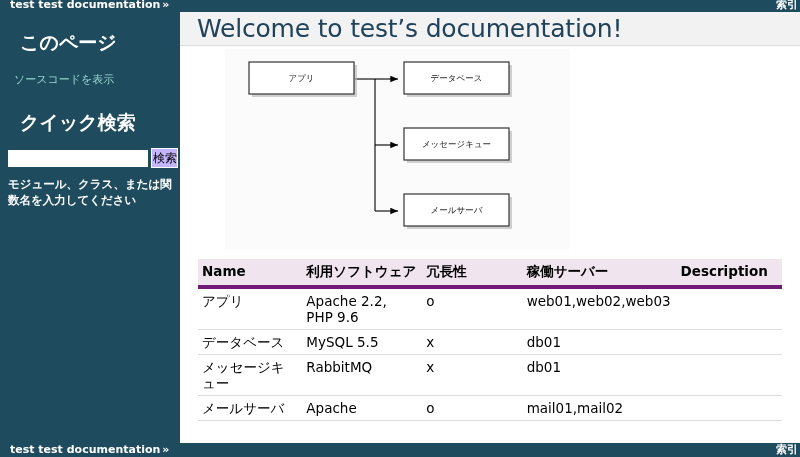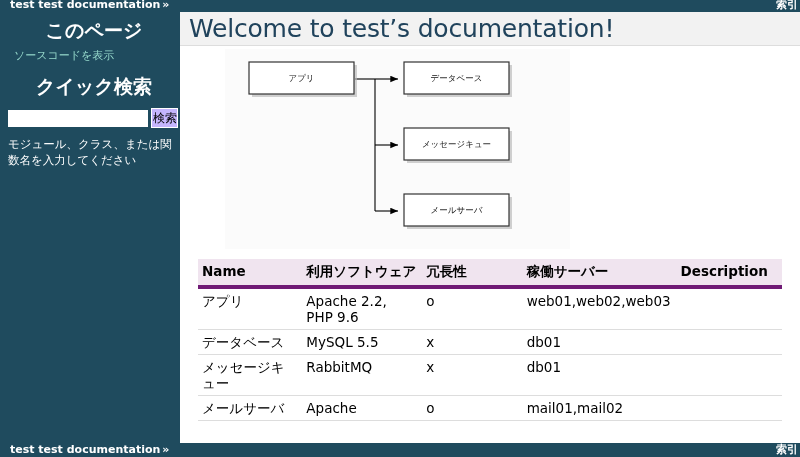--- a/index.html
+++ b/index.html
@@ -57,28 +57,27 @@
     position: absolute;
     left: 0;
     top: 12px;
     width: 180px;
     height: 431px;
     background: #1f4b5e;
     color: #ffffff;
     overflow: hidden;
   }
   .side-h3 {
-    margin: 0;
+    margin: 12px;
     padding: 6px 0 2px 8px;
     font-size: 19px;
     font-weight: bold;
     color: #ffffff;
     letter-spacing: 0px;
     line-height: 24px;
-    text-align: center;
   }
   .side-h3.second {
     padding-top: 10px;
   }
   .side-link-wrap {
     padding: 2px 0 0 14px;
     font-family: Liberation Mono, monospace;
   }
   .side-link {
     color: #98dbcd;
@@ -117,42 +116,42 @@
     text-align: left;
     text-indent: 1px;
     cursor: pointer;
   }
   .search-hint {
     margin: 8px 0 0 8px;
     width: 168px;
     font-size: 11.5px;
     line-height: 16px;
     color: #ffffff;
-    font-weight: normal;
+    font-weight: bold;
   }
 
   
   .doc {
     position: absolute;
     left: 180px;
     top: 12px;
     width: 620px;
     height: 431px;
     background: #ffffff;
     overflow: hidden;
   }
   .doc-title-band {
     background: #f2f2f2;
     border-bottom: 1px solid #dddddd;
     height: 33px;
     display: flex;
     align-items: center;
   }
   .doc-title {
-    margin: 0;
+    margin: 8px;
     padding-left: 9px;
     font-size: 25px;
     font-weight: normal;
     color: #20435c;
     line-height: 30px;
     letter-spacing: -0.2px;
     white-space: nowrap;
   }
 
   

